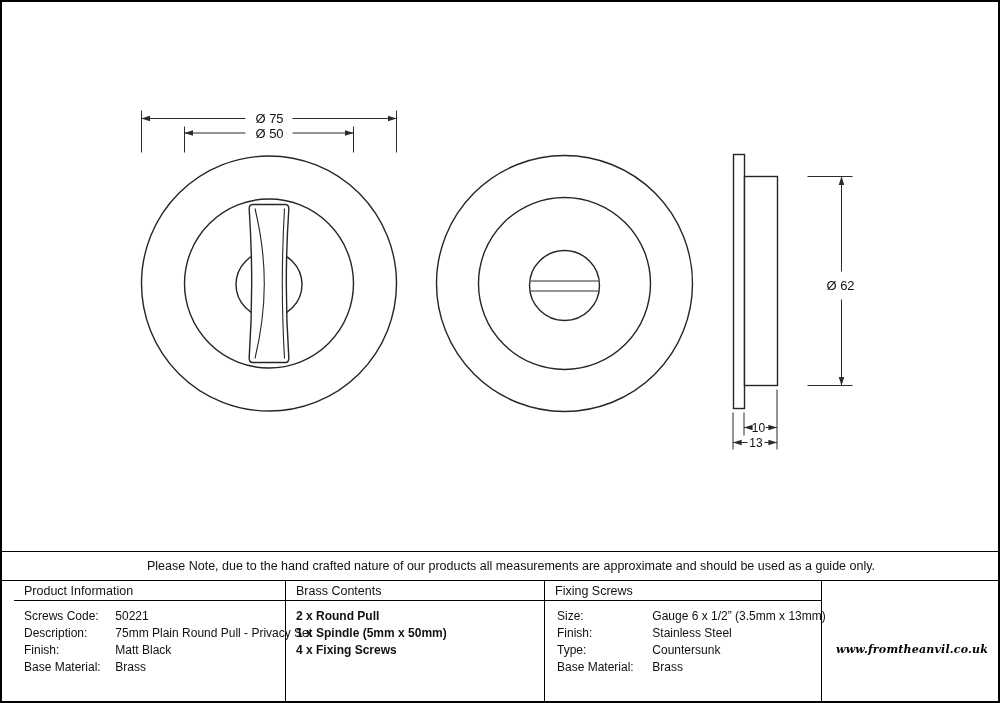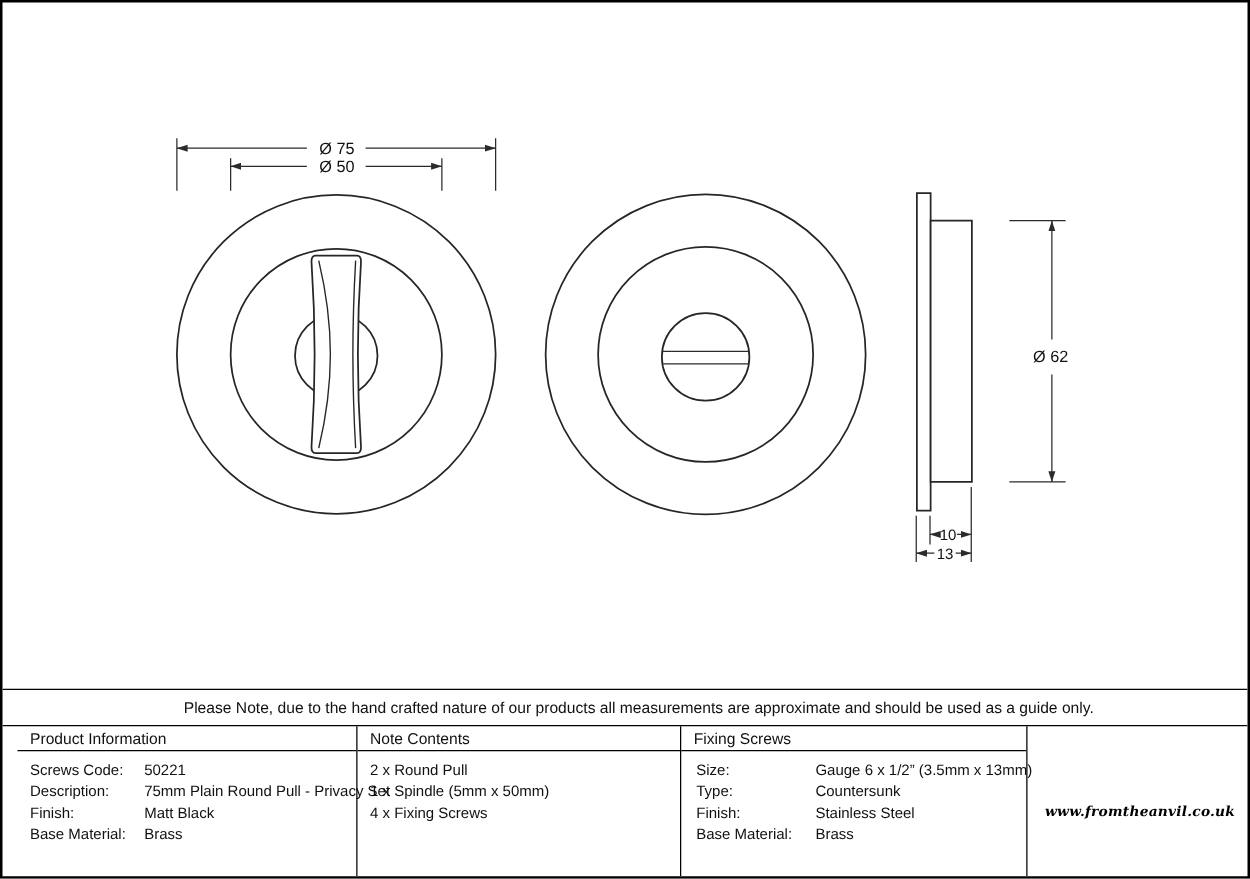--- a/index.html
+++ b/index.html
@@ -31,21 +31,21 @@
   .col-4 { flex:1; display:flex; align-items:center; justify-content:center; }
   .col-header {
     height:19px; line-height:20px; border-bottom:1.7px solid #000;
     padding-left:10px; font-size:12.5px;
   }
   .col-body { padding:7px 0 0 10px; font-size:12px; }
   .col-3 .col-body { padding-left:12px; }
   .trow { line-height:17px; white-space:nowrap; }
   .tlabel { display:inline-block; width:88px; }
   .col-3 .tlabel { width:92px; }
-  .titem { line-height:17px; white-space:nowrap; }
+  .titem { line-height:17px; white-space:nowrap;font-weight:bold; }
 
   
   .logo { width:148px; position:relative; }
   .logo-top { position:relative; height:50px; }
   .anvil-icon { position:absolute; left:0; bottom:3px; }
   .brand {
     position:absolute; left:48px; bottom:-2px;
     font-family:"Liberation Serif", serif; font-size:41px; line-height:1;
     letter-spacing:1px; color:#000;
   }
@@ -154,42 +154,42 @@
           <span class="tvalue">Matt Black</span>
         </div>
         <div class="trow">
           <span class="tlabel">Base Material:</span>
           <span class="tvalue">Brass</span>
         </div>
       </div>
     </div>
 
     <div class="spec-col col-2">
-      <div class="col-header">Note Contents</div>
+      <div class="col-header">Brass Contents</div>
       <div class="col-body">
         <div class="titem">2 x Round Pull</div>
         <div class="titem">1 x Spindle (5mm x 50mm)</div>
         <div class="titem">4 x Fixing Screws</div>
       </div>
     </div>
 
     <div class="spec-col col-3">
       <div class="col-header">Fixing Screws</div>
       <div class="col-body">
         <div class="trow">
           <span class="tlabel">Size:</span>
           <span class="tvalue">Gauge 6 x 1/2” (3.5mm x 13mm)</span>
         </div>
         <div class="trow">
+          <span class="tlabel">Finish:</span>
+          <span class="tvalue">Stainless Steel</span>
+        </div>
+        <div class="trow">
           <span class="tlabel">Type:</span>
           <span class="tvalue">Countersunk</span>
-        </div>
-        <div class="trow">
-          <span class="tlabel">Finish:</span>
-          <span class="tvalue">Stainless Steel</span>
         </div>
         <div class="trow">
           <span class="tlabel">Base Material:</span>
           <span class="tvalue">Brass</span>
         </div>
       </div>
     </div>
 
     <div class="spec-col col-4">
       <div class="logo">

